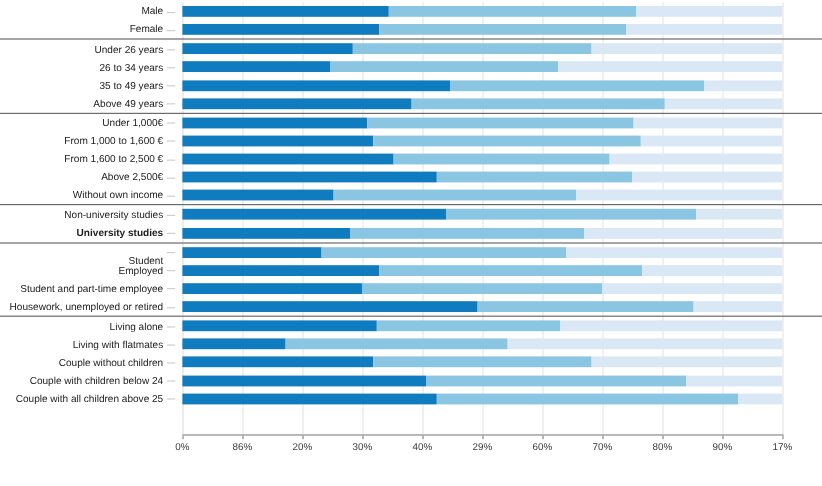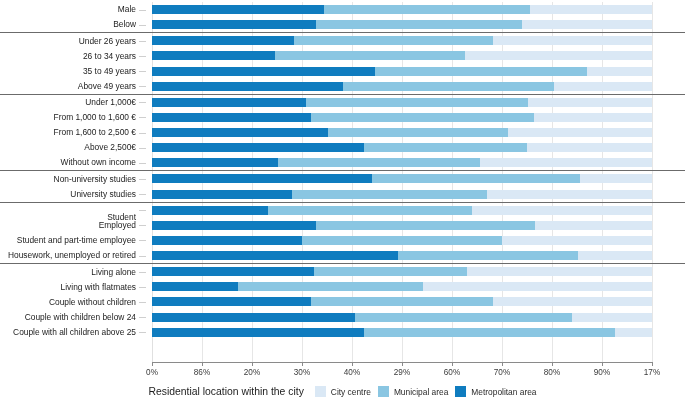--- a/index.html
+++ b/index.html
@@ -136,21 +136,21 @@
   .legend-label { color: #2a2a2a; }
 </style>
 </head>
 <body>
 
 <div id="chart-root">
 
   <div class="labels-col">
       <div class="row-label" style="top: 3.3px;">Male</div>
       <div class="tickmark" style="top: 7.5px;"></div>
-      <div class="row-label" style="top: 18.35px;">Below</div>
+      <div class="row-label" style="top: 18.35px;">Female</div>
       <div class="tickmark" style="top: 22.55px;"></div>
       <div class="row-label" style="top: 34.7px;">Under 26 years</div>
       <div class="tickmark" style="top: 38.9px;"></div>
       <div class="row-label" style="top: 49.75px;">26 to 34 years</div>
       <div class="tickmark" style="top: 53.95px;"></div>
       <div class="row-label" style="top: 64.8px;">35 to 49 years</div>
       <div class="tickmark" style="top: 69px;"></div>
       <div class="row-label" style="top: 79.85px;">Above 49 years</div>
       <div class="tickmark" style="top: 84.05px;"></div>
       <div class="row-label" style="top: 96.2px;">Under 1,000€</div>
@@ -158,21 +158,21 @@
       <div class="row-label" style="top: 111.25px;">From 1,000 to 1,600 €</div>
       <div class="tickmark" style="top: 115.45px;"></div>
       <div class="row-label" style="top: 126.3px;">From 1,600 to 2,500 €</div>
       <div class="tickmark" style="top: 130.5px;"></div>
       <div class="row-label" style="top: 141.35px;">Above 2,500€</div>
       <div class="tickmark" style="top: 145.55px;"></div>
       <div class="row-label" style="top: 156.4px;">Without own income</div>
       <div class="tickmark" style="top: 160.6px;"></div>
       <div class="row-label" style="top: 172.75px;">Non-university studies</div>
       <div class="tickmark" style="top: 176.95px;"></div>
-      <div class="row-label" style="top: 187.8px;">University studies</div>
+      <div class="row-label" style="top: 187.8px; font-weight: bold;">University studies</div>
       <div class="tickmark" style="top: 192px;"></div>
       <div class="row-label" style="top: 211px;">Student</div>
       <div class="tickmark" style="top: 208.35px;"></div>
       <div class="row-label" style="top: 219.2px;">Employed</div>
       <div class="tickmark" style="top: 223.4px;"></div>
       <div class="row-label" style="top: 234.25px;">Student and part-time employee</div>
       <div class="tickmark" style="top: 238.45px;"></div>
       <div class="row-label" style="top: 249.3px;">Housework, unemployed or retired</div>
       <div class="tickmark" style="top: 253.5px;"></div>
       <div class="row-label" style="top: 265.65px;">Living alone</div>
@@ -304,35 +304,20 @@
         <div class="seg" title="City centre: 16%" style="left: 420px; width: 80px; background: rgb(218, 232, 245);"></div>
       </div>
       <div class="bar-row" style="top: 325.55px; height: 9px;">
         <div class="seg" title="Metropolitan area: 42.4%" style="left: 0px; width: 212px; background: rgb(15, 124, 191);"></div>
         <div class="seg" title="Municipal area: 50.2%" style="left: 212px; width: 251px; background: rgb(138, 198, 226);"></div>
         <div class="seg" title="City centre: 7.4%" style="left: 463px; width: 37px; background: rgb(218, 232, 245);"></div>
       </div>
     </div>
   <div class="x-axis-line"></div>
 
-  <div class="legend">
-    <span class="legend-title">Residential location within the city</span>
-  <div class="legend-item">
-        <span class="legend-swatch" style="background: rgb(218, 232, 245);"></span>
-        <span class="legend-label">City centre</span>
-      </div>
-      <div class="legend-item">
-        <span class="legend-swatch" style="background: rgb(138, 198, 226);"></span>
-        <span class="legend-label">Municipal area</span>
-      </div>
-      <div class="legend-item">
-        <span class="legend-swatch" style="background: rgb(15, 124, 191);"></span>
-        <span class="legend-label">Metropolitan area</span>
-      </div>
-    </div>
 
 <div class="group-sep" style="top: 32.225px;"></div>
     <div class="group-sep" style="top: 93.725px;"></div>
     <div class="group-sep" style="top: 170.275px;"></div>
     <div class="group-sep" style="top: 201.675px;"></div>
     <div class="group-sep" style="top: 263.175px;"></div>
     <div class="x-tick" style="left: 152px;"></div>
     <div class="x-tick-label" style="left: 152px;">0%</div>
     <div class="x-tick" style="left: 202px;"></div>
     <div class="x-tick-label" style="left: 202px;">86%</div>

